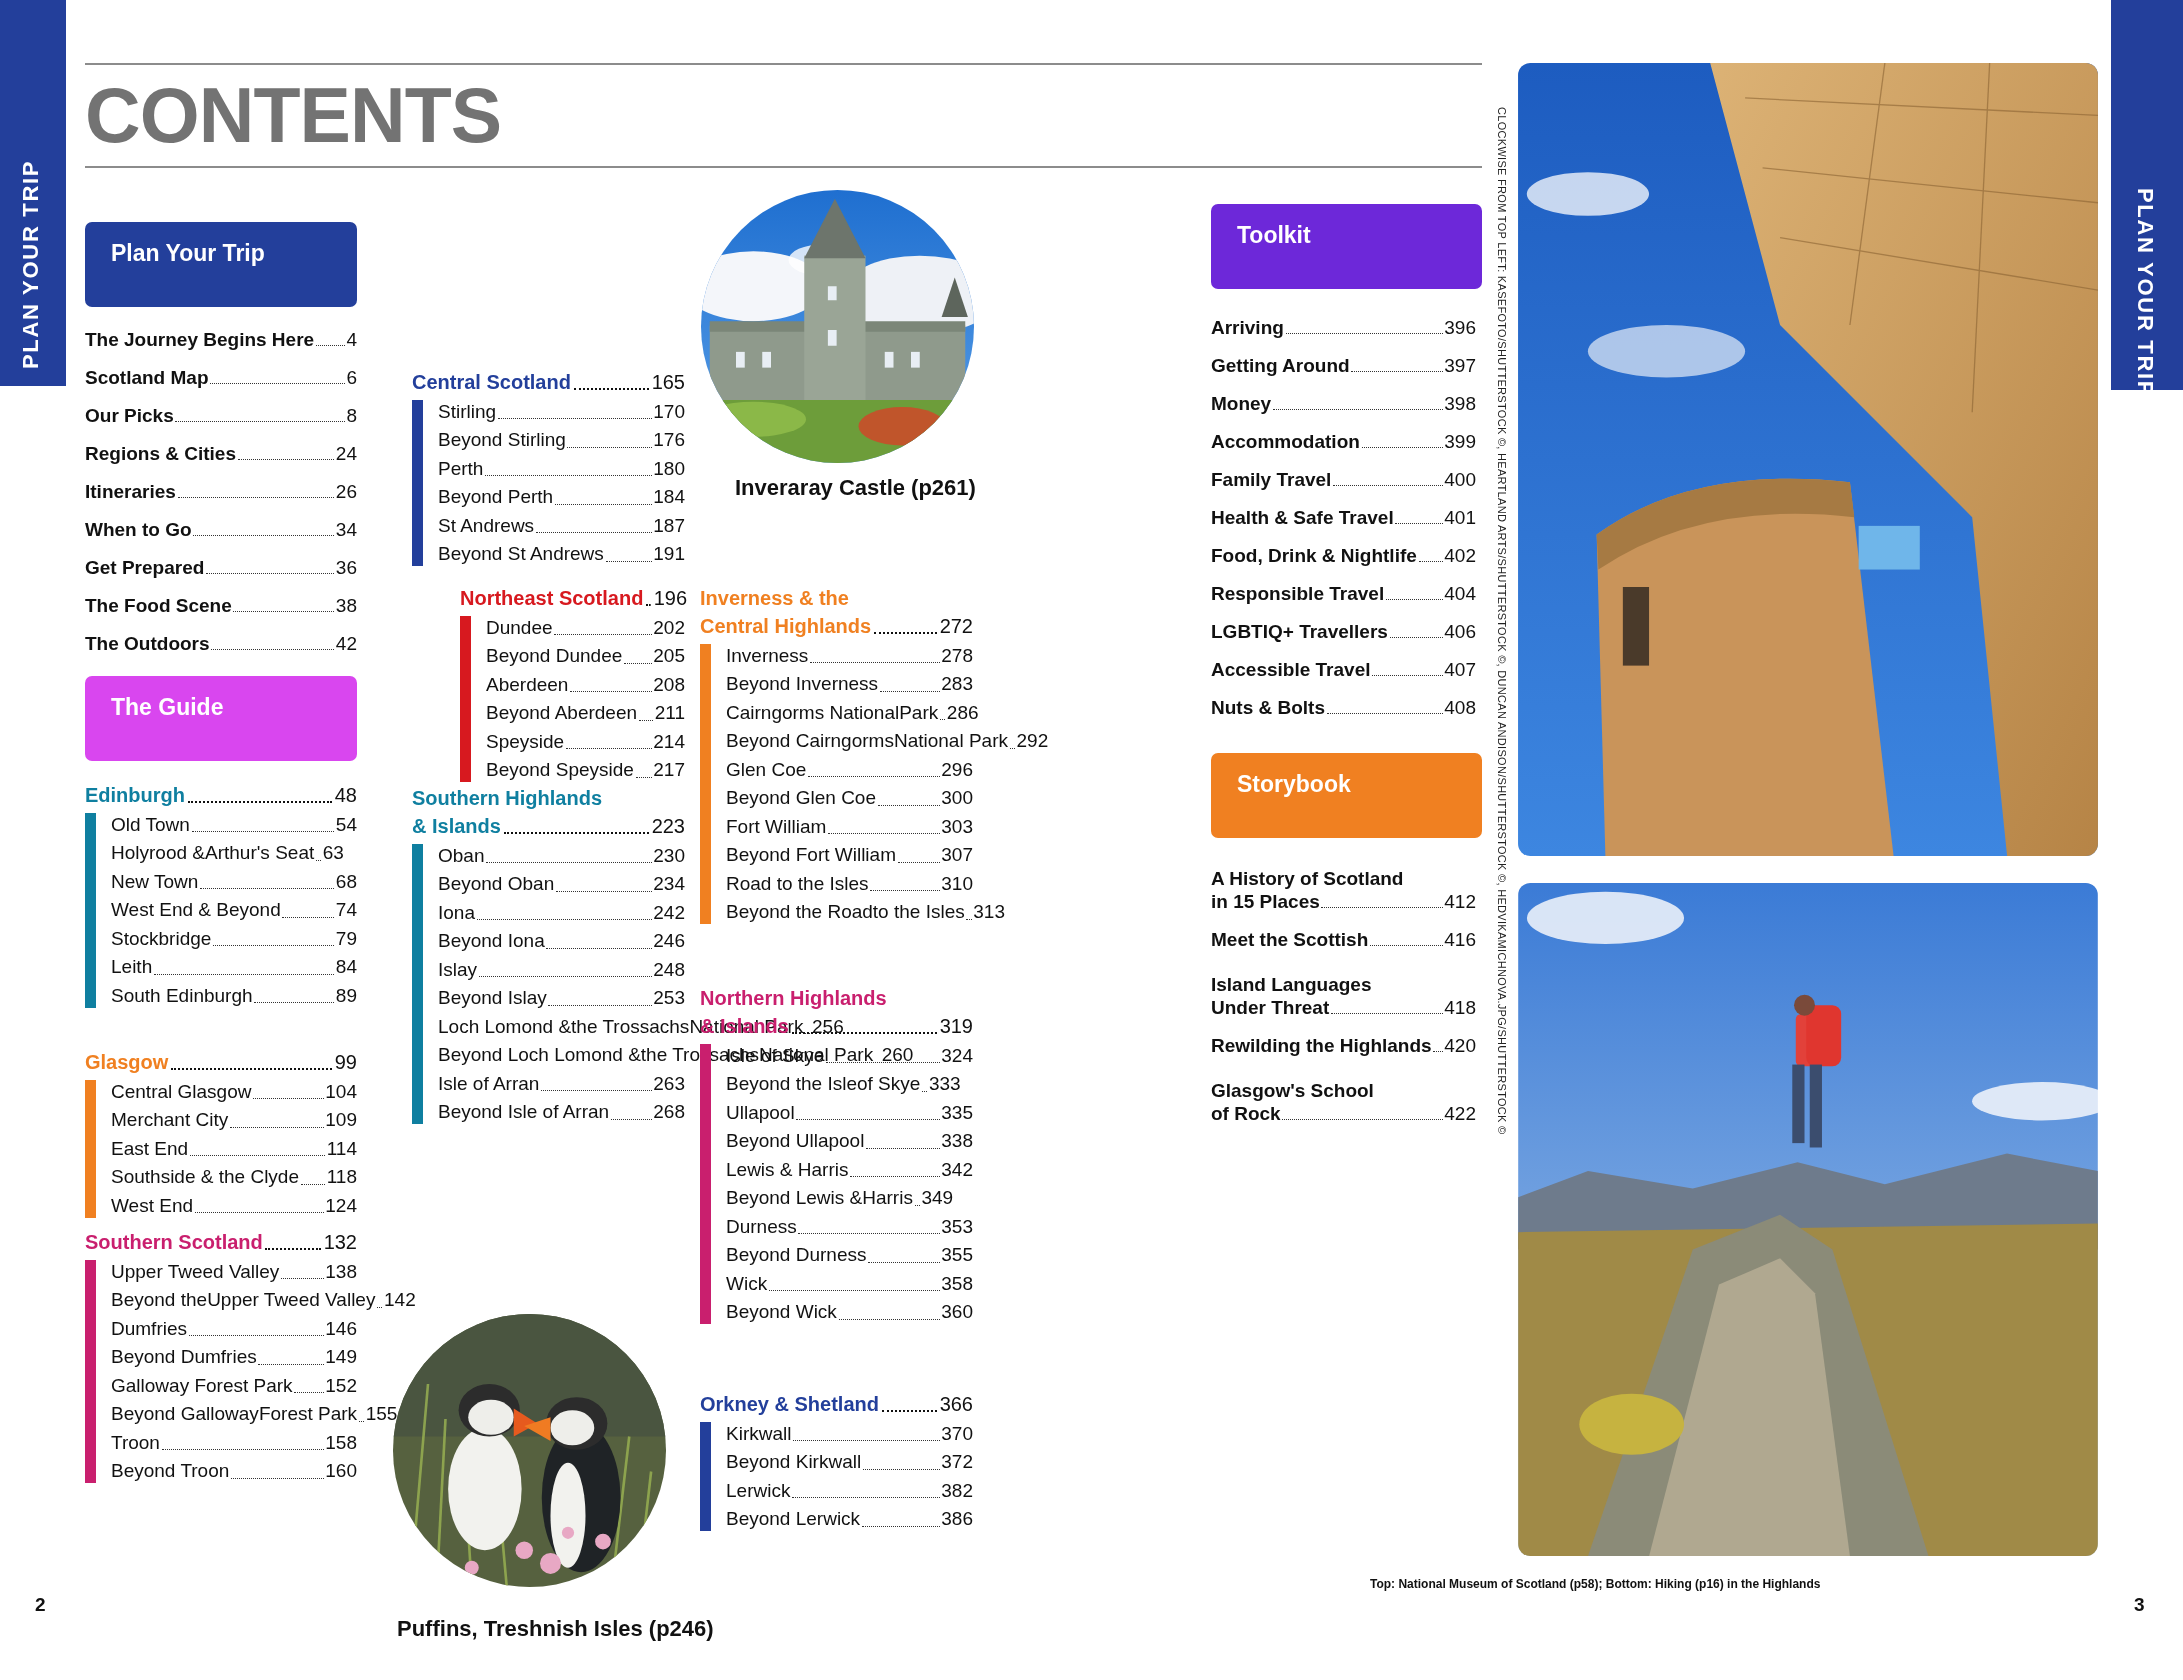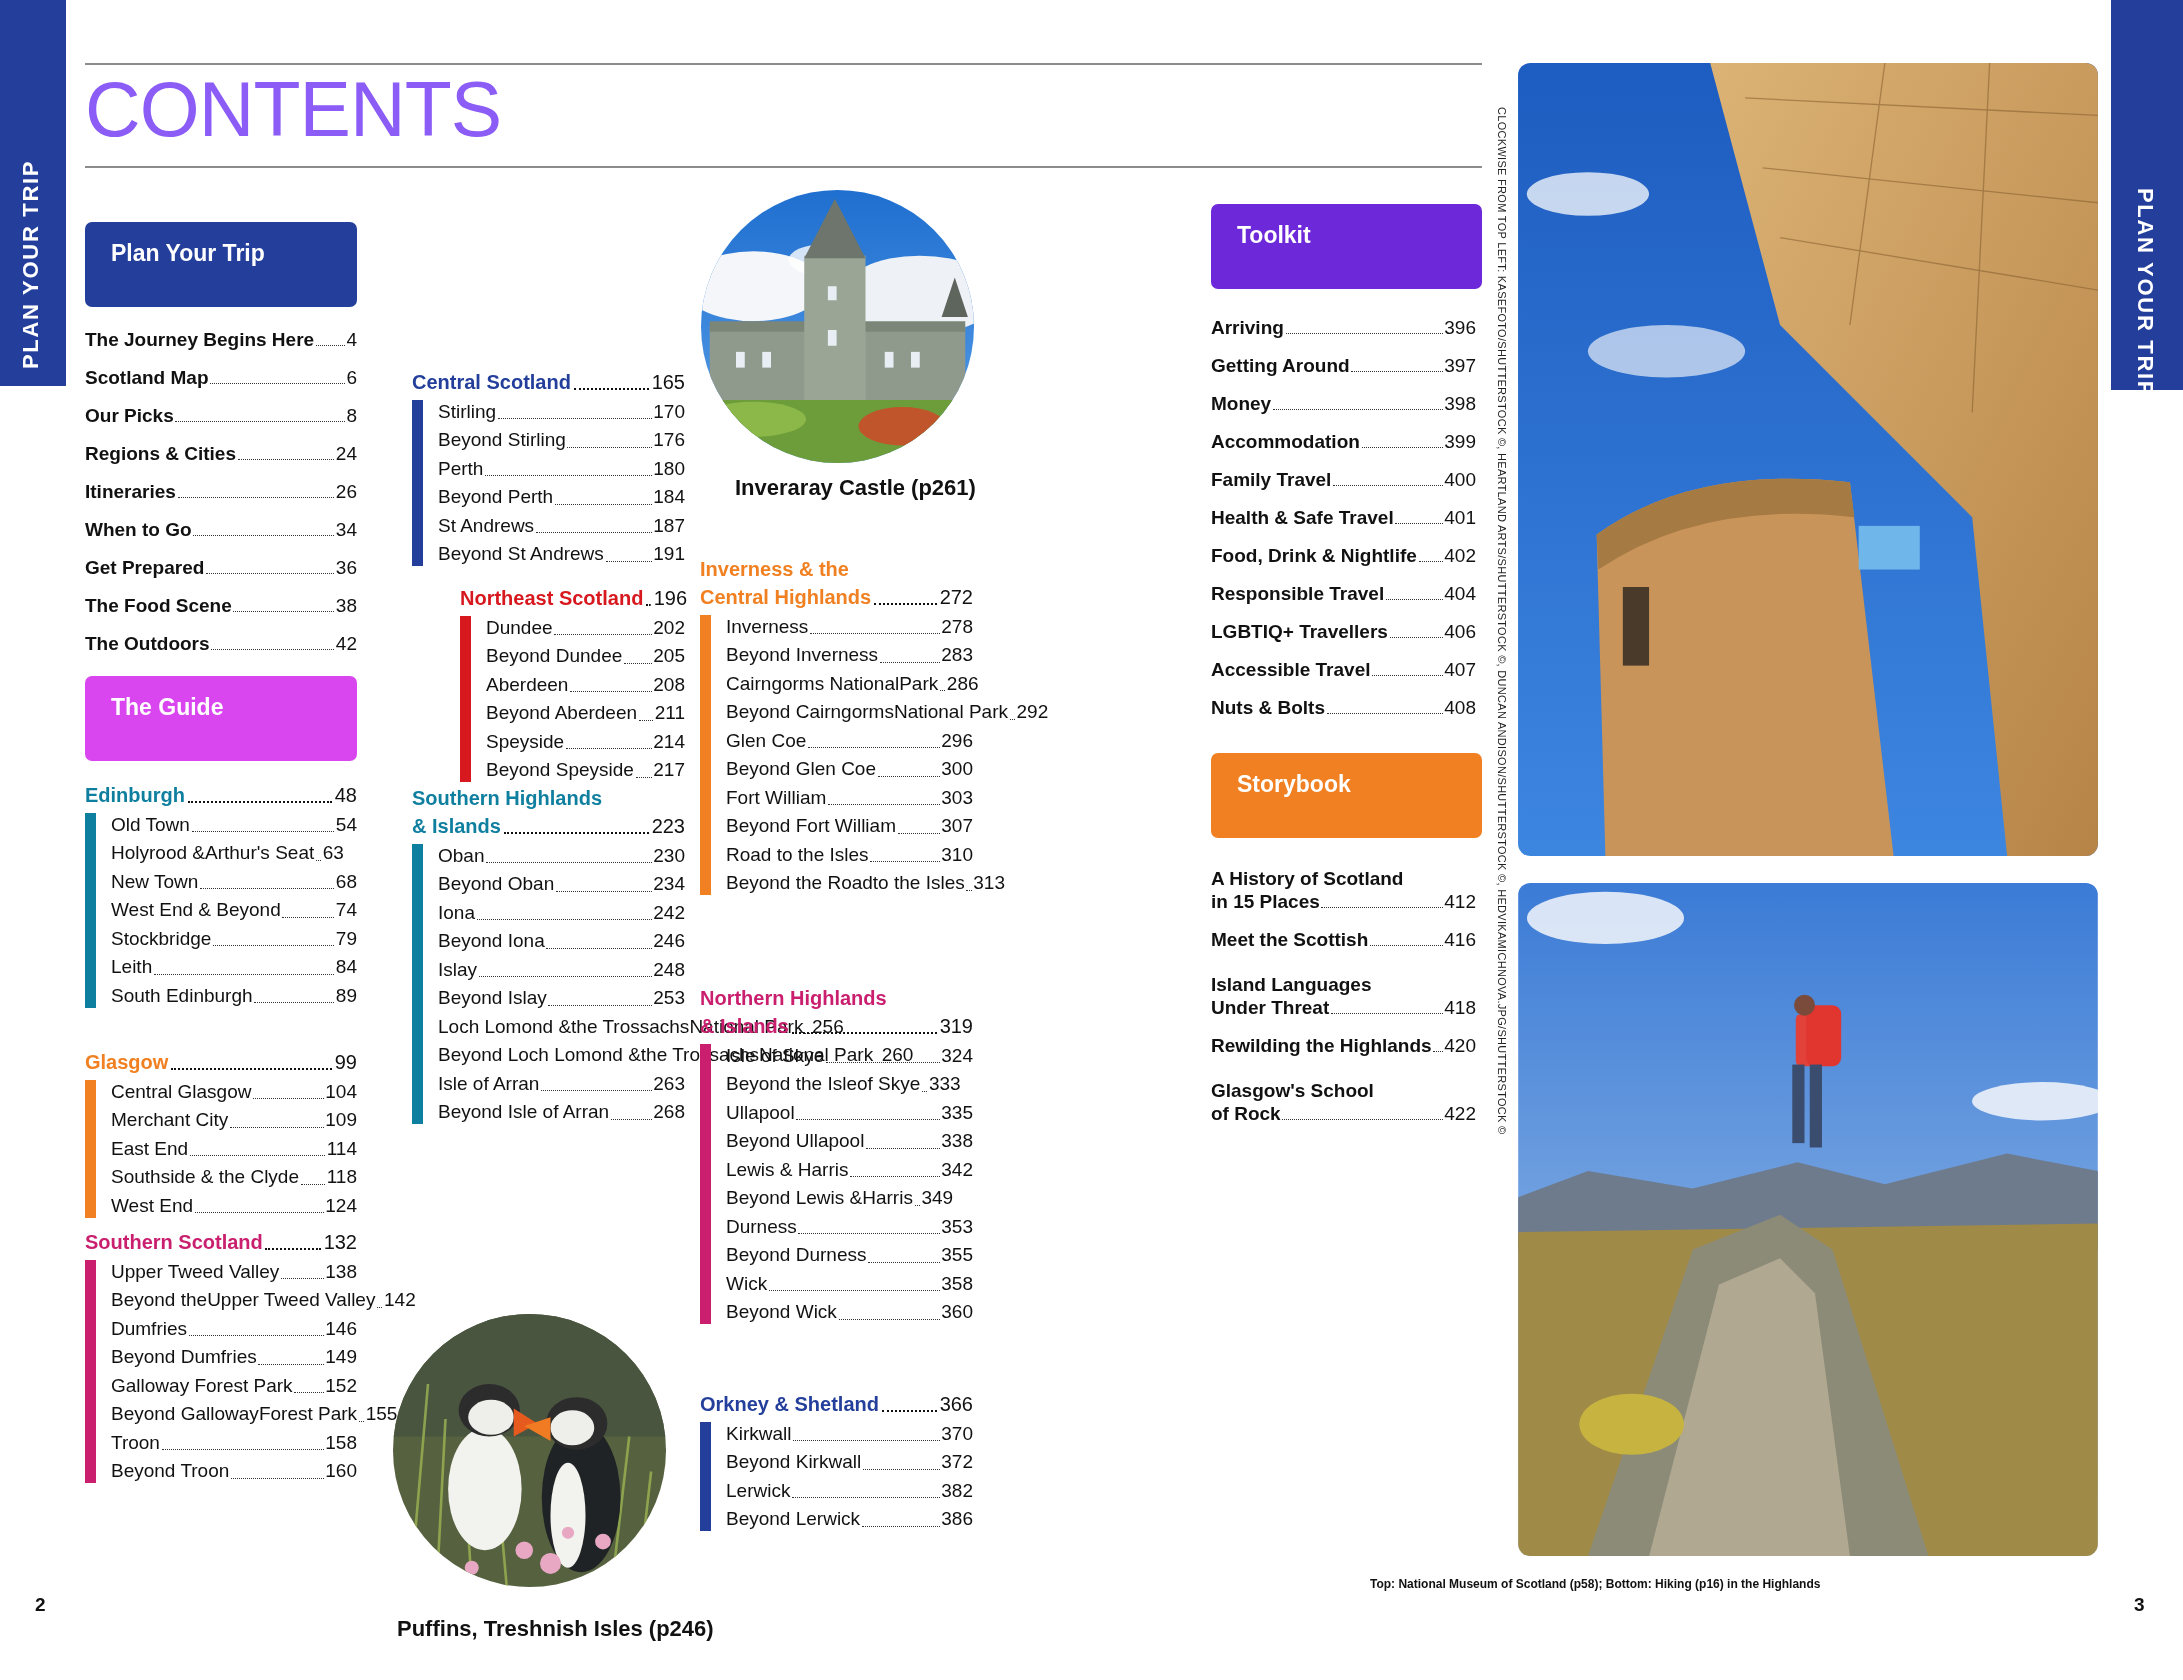--- a/index.html
+++ b/index.html
@@ -7,21 +7,21 @@
   body { position: relative; font-family: "Liberation Sans", "DejaVu Sans", sans-serif; color: #111; }
 
   .edge-tab { position: absolute; top: 0; background: #233f9b; }
   .edge-tab.left { left: 0; width: 66px; height: 386px; }
   .edge-tab.right { left: 2111px; width: 72px; height: 390px; }
   .edge-tab .lbl { position: absolute; color: #fff; font-weight: 700; font-size: 22px; letter-spacing: 1.7px; white-space: nowrap; }
   .edge-tab.left .lbl { left: 50%; bottom: 17.5px; transform-origin: left bottom; transform: translateX(10.5px) rotate(-90deg); }
   .edge-tab.right .lbl { left: 50%; top: 188px; transform-origin: left top; transform: translateX(10.5px) rotate(90deg); }
 
   .rule { position: absolute; left: 85px; width: 1397px; height: 1.7px; background: #8c8c8c; }
-  .title { position: absolute; left: 85px; top: 71px; font-size: 77px; font-weight: 400; letter-spacing: -0.9px; color: #8b5cf6; line-height: 1; }
+  .title { position: absolute; left: 85px; top: 77px; font-size: 77px; font-weight: 700; letter-spacing: -0.9px; color: #737373; line-height: 1; }
 
   .box { position: absolute; width: 272px; height: 85px; border-radius: 7px; color: #fff; font-weight: 700; font-size: 23px; padding: 17.5px 0 0 26px; }
 
   .plain-list { position: absolute; width: 272px; }
   .plain-item { display: flex; align-items: flex-end; font-size: 19px; font-weight: 700; height: 38px; line-height: 23px; color: #111; }
   .plain-item .t { white-space: nowrap; }
   .plain-item .dots { flex: 1; border-bottom: 1.7px dotted #333; margin: 0 1.7px 5.2px 1.7px; min-width: 5.2px; }
   .plain-item .pg { font-weight: 400; white-space: nowrap; }
   .plain-item.two { height: 58px; flex-direction: column; align-items: stretch; justify-content: flex-end; }
   .plain-item.two .line2 { display: flex; align-items: flex-end; }
@@ -500,21 +500,21 @@
         <span class="dots"></span>
         <span class="pg">263</span>
       </div>
       <div class="sub">
         <span class="t">Beyond Isle of Arran</span>
         <span class="dots"></span>
         <span class="pg">268</span>
       </div>
     </div>
   </div>
-<div class="region" id="region-6" style="left:700px; top:555px;">
+<div class="region" id="region-6" style="left:700px; top:584px;">
     <div class="region-head two" style="color: rgb(240, 128, 33);">
       <div><span class="t">Inverness &amp; the</span></div>
       <div class="l2">
         <span class="t">Central Highlands</span>
         <span class="dots"></span>
         <span class="pg">272</span>
       </div>
     </div>
     <div class="region-body">
       <div class="bar" style="background: rgb(240, 128, 33);"></div>

